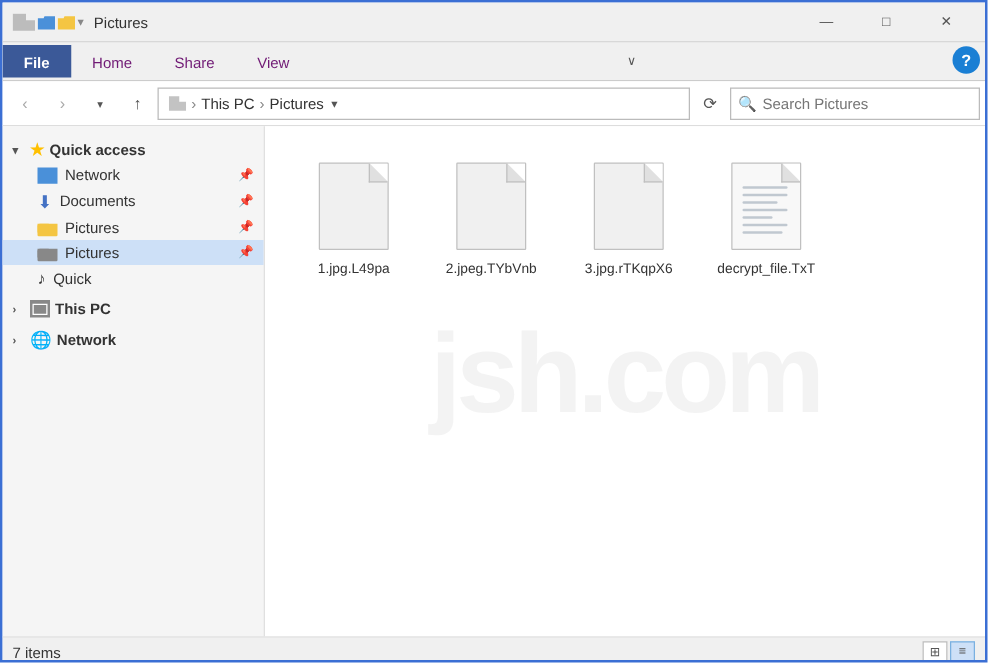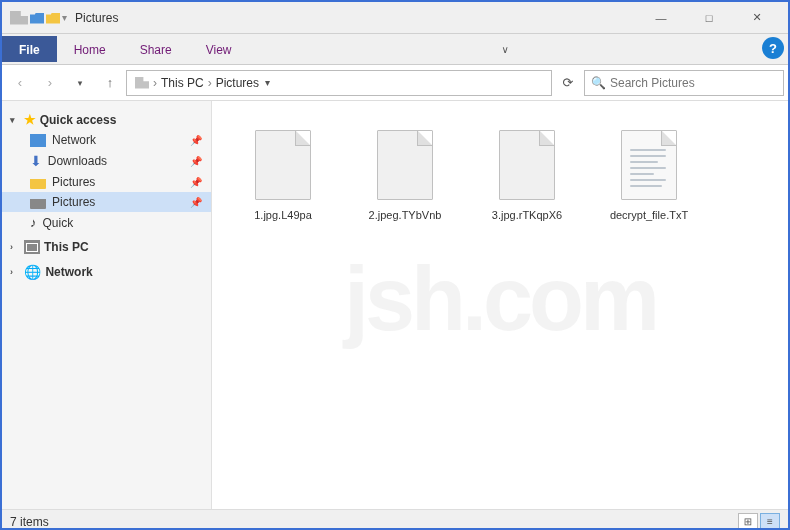--- a/index.html
+++ b/index.html
@@ -247,21 +247,21 @@
       font-family: Arial, sans-serif;
       letter-spacing: -4px;
       pointer-events: none;
       z-index: 0;
       white-space: nowrap;
     }
 
     .files-grid {
       display: flex;
       flex-wrap: wrap;
-      gap: 12px;
+      gap: 0;
       padding: 4px;
       position: relative;
       z-index: 1;
     }
     .file-item {
       width: 110px;
       display: flex;
       flex-direction: column;
       align-items: center;
       padding: 8px 4px 4px;
@@ -445,21 +445,21 @@
       </div>
 
       <div class="sidebar-item">
         <div style="width:16px;height:13px;background:#4a90d9;flex-shrink:0;display:flex;align-items:center;justify-content:center;"></div>
         <span>Network</span>
         <span class="pin-icon">📌</span>
       </div>
 
       <div class="sidebar-item">
         <span style="color:#4472c4;font-size:14px;flex-shrink:0;">⬇</span>
-        <span>Downloads</span>
+        <span>Documents</span>
         <span class="pin-icon">📌</span>
       </div>
 
       <div class="sidebar-item">
         <div style="width:16px;height:13px;position:relative;flex-shrink:0;">
           <div style="position:absolute;bottom:0;left:0;width:16px;height:10px;background:#f4c542;border-radius:0 0 1px 1px;"></div>
           <div style="position:absolute;top:3px;left:0;width:9px;height:7px;background:#f4c542;border-radius:2px 0 0 0;"></div>
         </div>
         <span>Pictures</span>
         <span class="pin-icon">📌</span>

